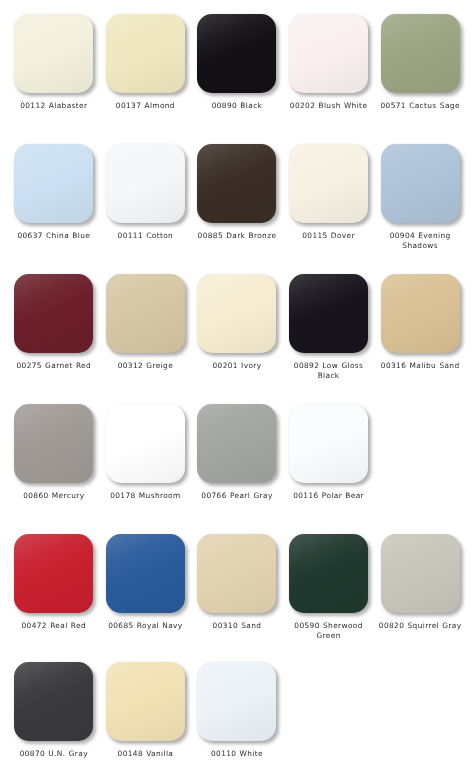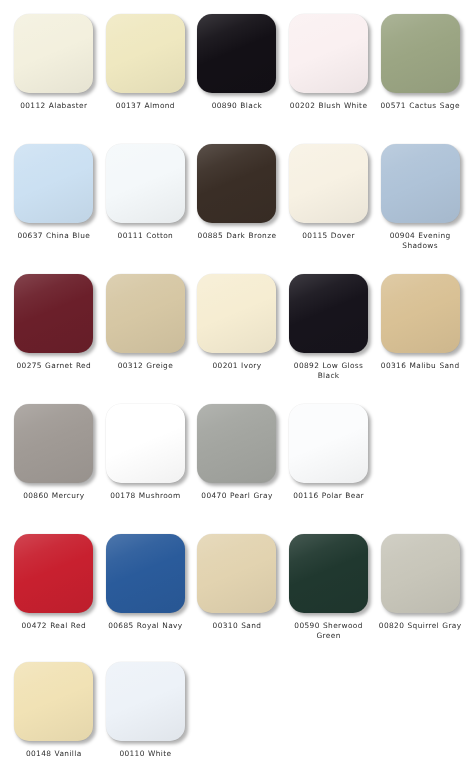--- a/index.html
+++ b/index.html
@@ -209,21 +209,21 @@
       <div class="swatch-cell">
         <div class="chip-wrap">
           <div class="chip"></div>
         </div>
         <div class="chip-label">00178 Mushroom</div>
       </div>
       <div class="swatch-cell">
         <div class="chip-wrap">
           <div class="chip" style="background-color: rgb(163, 165, 160);"></div>
         </div>
-        <div class="chip-label">00470 Pearl Gray</div>
+        <div class="chip-label">00766 Pearl Gray</div>
       </div>
       <div class="swatch-cell">
         <div class="chip-wrap">
           <div class="chip" style="background-color: rgb(251, 252, 253);"></div>
         </div>
         <div class="chip-label">00116 Polar Bear</div>
       </div>
     </div>
     <div class="swatch-row r4">
       <div class="swatch-cell">
@@ -251,20 +251,26 @@
         <div class="chip-label">00590 Sherwood Green</div>
       </div>
       <div class="swatch-cell">
         <div class="chip-wrap">
           <div class="chip" style="background-color: rgb(200, 198, 186);"></div>
         </div>
         <div class="chip-label">00820 Squirrel Gray</div>
       </div>
     </div>
     <div class="swatch-row r5">
+      <div class="swatch-cell">
+        <div class="chip-wrap">
+          <div class="chip" style="background-color: rgb(58, 58, 60);"></div>
+        </div>
+        <div class="chip-label">00870 U.N. Gray</div>
+      </div>
       <div class="swatch-cell">
         <div class="chip-wrap">
           <div class="chip" style="background-color: rgb(241, 226, 181);"></div>
         </div>
         <div class="chip-label">00148 Vanilla</div>
       </div>
       <div class="swatch-cell">
         <div class="chip-wrap">
           <div class="chip" style="background-color: rgb(237, 242, 248);"></div>
         </div>

